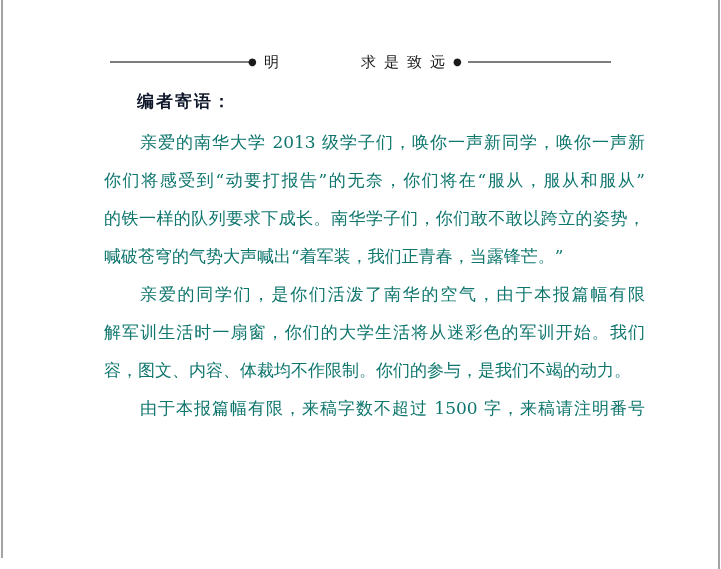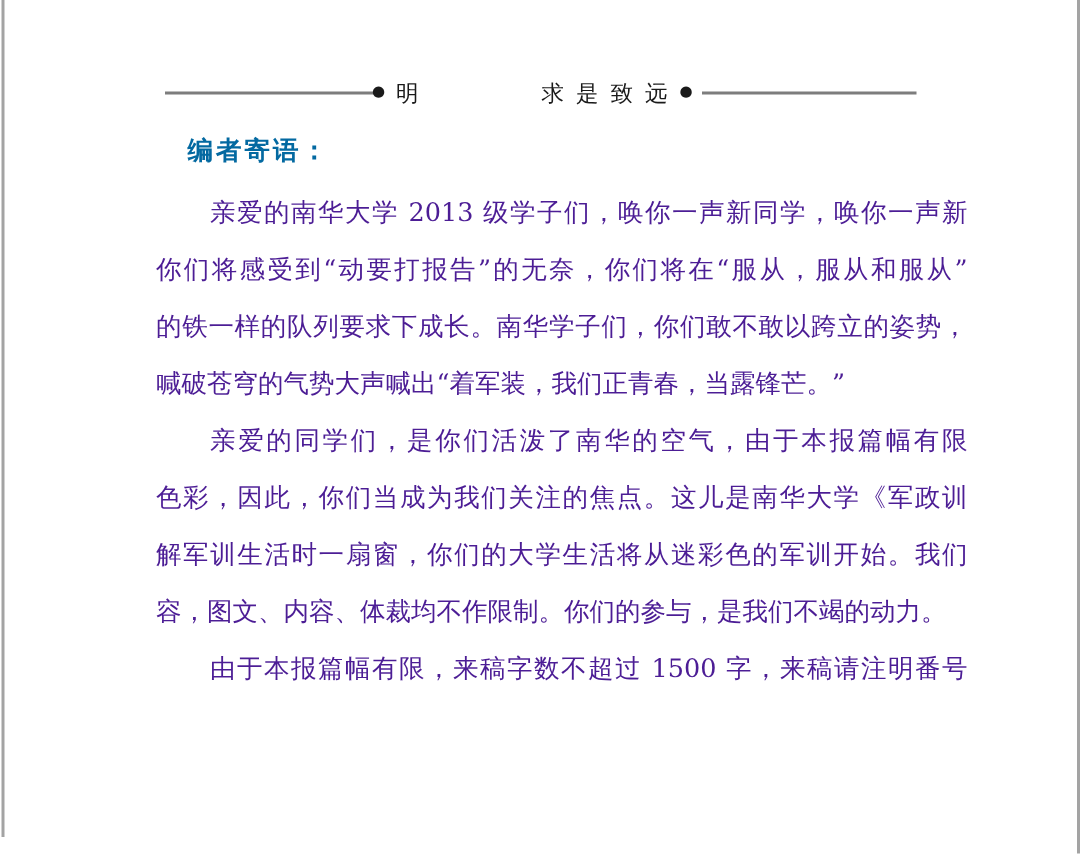--- a/index.html
+++ b/index.html
@@ -27,33 +27,33 @@
   .bullet-left  { left: 248px; }
   .bullet-right { left: 453px; }
   .header-text {
     position: absolute; top: 53px; font-size: 15px; line-height: 18px;
     color: #1a1a1a; font-family: "DejaVu Sans", "Liberation Sans", sans-serif;
   }
   .header-text-left  { left: 264px; }
   .header-text-right { left: 361px; letter-spacing: 8px; }
 
   .section-heading {
-    position: absolute; left: 125px; top: 91px;
+    position: absolute; left: 137px; top: 91px;
     font-size: 17px; line-height: 20px; font-weight: bold;
-    letter-spacing: 2px; color: #0369a1;
+    letter-spacing: 2px; color: #0f172a;
     font-family: "DejaVu Sans", "Liberation Sans", sans-serif;
   }
 
   .body-block {
     position: absolute; left: 104px; top: 123px; width: 541px;
     overflow: hidden;
   }
   .line {
     height: 38px; line-height: 38px;
-    font-size: 17px; color: #4c1d95;
+    font-size: 17px; color: #0f766e;
     text-align: justify; text-align-last: justify;
     overflow: hidden; white-space: nowrap;
   }
   .line.indent { text-indent: 36px; }
   .line.end { text-align-last: left; }
 </style>
 </head>
 <body>
 
 <div class="edge edge-left"></div>
@@ -70,18 +70,17 @@
 
 <div class="section-heading">编者寄语：</div>
 
 <div class="body-block">
   <div class="line indent">亲爱的南华大学 2013 级学子们，唤你一声新同学，唤你一声新</div>
   <div class="line">你们将感受到“动要打报告”的无奈，你们将在“服从，服从和服从”</div>
   <div class="line">的铁一样的队列要求下成长。南华学子们，你们敢不敢以跨立的姿势，</div>
   <div class="line end">喊破苍穹的气势大声喊出“着军装，我们正青春，当露锋芒。”</div>
 
   <div class="line indent">亲爱的同学们，是你们活泼了南华的空气，由于本报篇幅有限</div>
-  <div class="line">色彩，因此，你们当成为我们关注的焦点。这儿是南华大学《军政训</div>
   <div class="line">解军训生活时一扇窗，你们的大学生活将从迷彩色的军训开始。我们</div>
   <div class="line end">容，图文、内容、体裁均不作限制。你们的参与，是我们不竭的动力。</div>
 
   <div class="line indent">由于本报篇幅有限，来稿字数不超过 1500 字，来稿请注明番号</div>
 </div>
 
 </body></html>

